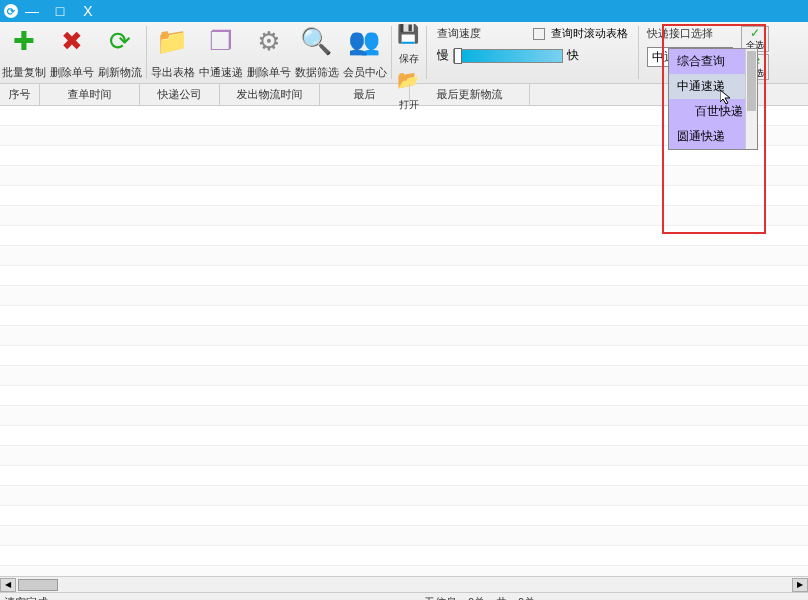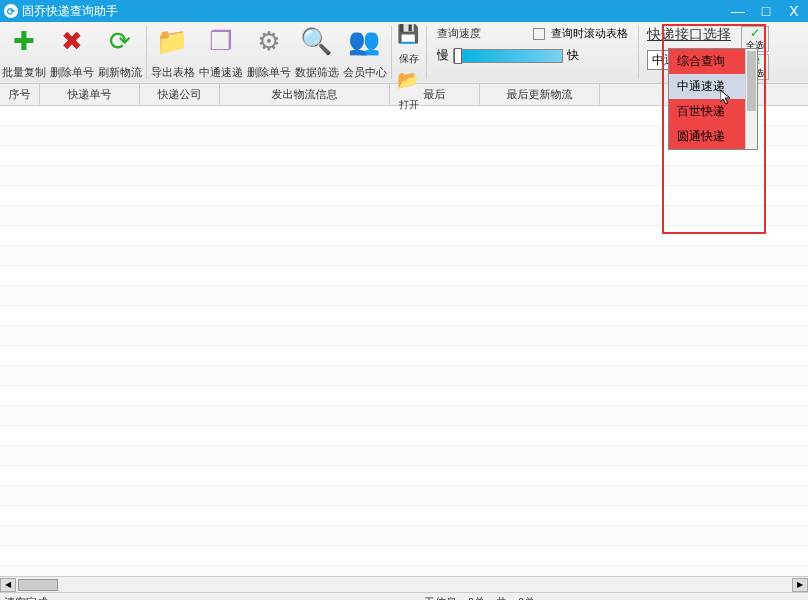--- a/index.html
+++ b/index.html
@@ -22,29 +22,29 @@
     
     .speed-group { display: flex; flex-direction: column; padding: 4px 8px; gap: 6px; }
     .speed-row { display: flex; align-items: center; gap: 6px; font-size: 11px; }
     .speed-label { color: #333; text-align: right; }
     .checkbox { width: 12px; height: 12px; border: 1px solid #888; }
     .slider-wrap { display: flex; align-items: center; gap: 4px; }
     .slider { width: 110px; height: 14px; position: relative; background: linear-gradient(to right, #00b0e0, #7ad0f0); border: 1px solid #888; }
     .slider-thumb { position: absolute; left: 0; top: -2px; width: 8px; height: 16px; background: #fff; border: 1px solid #666; }
     
     .api-group { display: flex; flex-direction: column; padding: 4px 6px; gap: 6px; position: relative; }
-    .api-label { font-size: 14px; color: #333; text-decoration: underline; }
+    .api-label { font-size: 11px; color: #333; }
     .combo { width: 86px; height: 20px; border: 1px solid #888; background: #fff; display: flex; align-items: center; padding: 0 4px; font-size: 12px; cursor: pointer; justify-content: space-between; }
     .combo-arrow { font-size: 8px; color: #333; }
     
     .side-btns { display: flex; flex-direction: column; padding: 4px 2px; gap: 2px; }
     .side-btn { width: 28px; height: 26px; border: 1px solid #aaa; background: #f0f0f0; display: flex; flex-direction: column; align-items: center; justify-content: center; cursor: pointer; font-size: 9px; }
     .side-btn-icon { font-size: 12px; line-height: 1; }
     
-    .dropdown { position: absolute; top: 48px; left: 668px; width: 90px; background: #ef4444; border: 1px solid #888; z-index: 100; }
+    .dropdown { position: absolute; top: 48px; left: 668px; width: 90px; background: #c4b5fd; border: 1px solid #888; z-index: 100; }
     .dropdown-item { padding: 4px 8px; font-size: 12px; cursor: pointer; }
     .dropdown-item.selected { background: #d0d8e8; }
     .dropdown-scroll { position: absolute; right: 0; top: 0; bottom: 0; width: 12px; background: #f0f0f0; border-left: 1px solid #ccc; }
     .dropdown-scroll-thumb { position: absolute; top: 2px; left: 1px; right: 1px; height: 60%; background: #c0c0c0; }
     
     .highlight-box { position: absolute; top: 24px; left: 662px; width: 104px; height: 210px; border: 2px solid #e03030; z-index: 50; pointer-events: none; }
     .cursor { position: absolute; top: 90px; left: 720px; z-index: 110; font-size: 14px; pointer-events: none; }
     
     .grid-header { height: 22px; background: #f0f0f0; border-bottom: 1px solid #ccc; display: flex; }
     .gh-cell { border-right: 1px solid #ccc; display: flex; align-items: center; justify-content: center; font-size: 11px; color: #333; }
@@ -59,21 +59,20 @@
     
     .statusbar { height: 20px; background: #f0f0f0; border-top: 1px solid #ccc; display: flex; align-items: center; font-size: 11px; color: #333; padding: 0 4px; }
     .status-left { width: 420px; }
     .status-mid { flex: 1; }
   </style>
 </head>
 <body>
 
 <div class="titlebar">
   <div class="titlebar-icon">⟳</div>
-  <div class="titlebar-title">固乔快递查询助手</div>
   <div class="titlebar-btns">
     <div class="titlebar-btn">—</div>
     <div class="titlebar-btn">□</div>
     <div class="titlebar-btn">X</div>
   </div>
 </div>
 
 <div class="toolbar">
   <div class="tb-btn">
     <div class="tb-icon" style="color:#2a2">✚</div>
@@ -150,23 +149,23 @@
     </div>
     <div class="side-btn">
       <span class="side-btn-icon" style="color:#2a2">⇄</span>
       <span>反选</span>
     </div>
   </div>
 </div>
 
 <div class="grid-header" id="grid-header">
     <div class="gh-cell" style="width: 40px;">序号</div>
-    <div class="gh-cell" style="width: 100px;">快递单号</div>
+    <div class="gh-cell" style="width: 100px;">查单时间</div>
     <div class="gh-cell" style="width: 80px;">快递公司</div>
-    <div class="gh-cell" style="width: 170px;">发出物流信息</div>
+    <div class="gh-cell" style="width: 100px;">发出物流时间</div>
     <div class="gh-cell" style="width: 90px;">最后</div>
     <div class="gh-cell" style="width: 120px;">最后更新物流</div>
   </div>
 
 <div class="grid-body" id="grid-body">
     <div class="grid-row"></div>
     <div class="grid-row"></div>
     <div class="grid-row"></div>
     <div class="grid-row"></div>
     <div class="grid-row"></div>
@@ -201,21 +200,21 @@
 <div class="statusbar">
   <div class="status-left">清空完成</div>
   <div class="status-mid">无信息：0单，共：0单</div>
 </div>
 
 <div class="highlight-box"></div>
 
 <div class="dropdown" id="dropdown">
   <div class="dropdown-item" style="padding-right: 14px;">综合查询</div>
     <div class="dropdown-item selected" style="padding-right: 14px;">中通速递</div>
-    <div class="dropdown-item" style="padding-right: 14px;">百世快递</div>
+    <div class="dropdown-item" style="padding-right: 14px; text-align: right;">百世快递</div>
     <div class="dropdown-item" style="padding-right: 14px;">圆通快递</div>
     <div class="dropdown-scroll">
     <div class="dropdown-scroll-thumb"></div>
   </div>
 </div>
 
 <div class="cursor">
   <svg width="16" height="16">
       <path d="M0 0 L0 12 L3 9 L6 14 L8 13 L5 8 L10 8 Z" fill="#fff" stroke="#000" stroke-width="1"></path>
     </svg>

